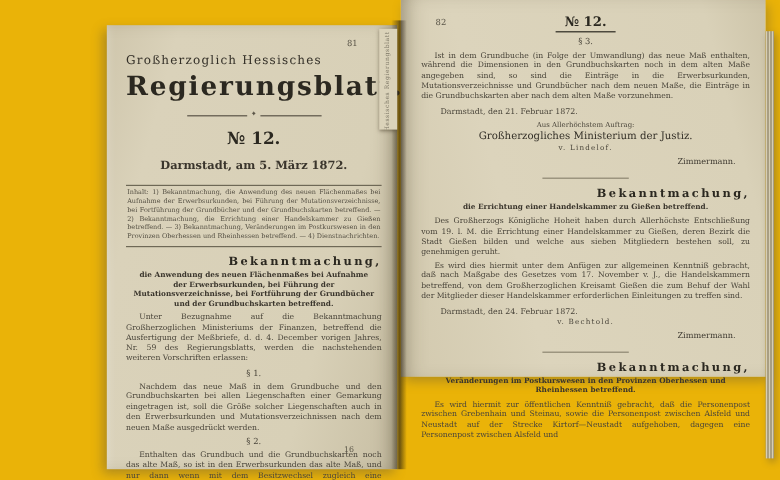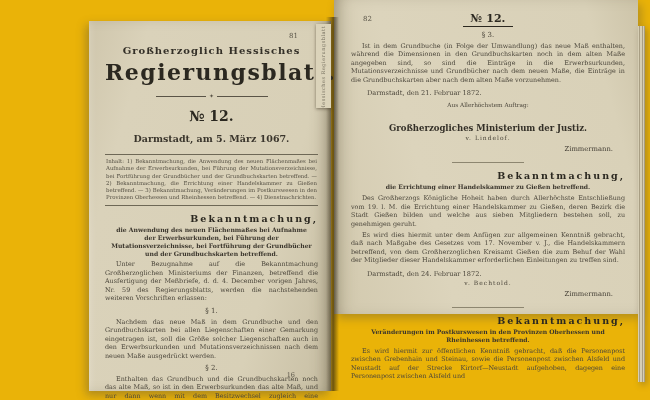--- a/index.html
+++ b/index.html
@@ -20,62 +20,62 @@
     background:linear-gradient(90deg,rgba(60,50,30,0),rgba(60,50,30,.5) 42%,rgba(38,30,16,.62) 55%,rgba(60,50,30,0));}
   .gutter-slip{position:absolute;left:316px;top:24px;width:15px;height:84px;z-index:4;
     background:#dbd3ba;box-shadow:0 1px 3px rgba(60,50,30,.55);overflow:hidden;}
   .gutter-slip span{display:block;writing-mode:vertical-rl;transform:rotate(180deg);
     font-size:5px;line-height:14px;color:#7b7564;letter-spacing:.5px;white-space:nowrap;margin-top:2px;}
   .book-edge{position:absolute;left:638px;top:26px;width:7px;height:356px;z-index:2;
     background:repeating-linear-gradient(90deg,#d6ceb4 0 1.5px,#a89e83 1.5px 2.5px);
     box-shadow:2px 3px 6px rgba(95,85,58,.4);}
   
   .pageno-left{text-align:right;padding-right:20px;font-size:7px;color:#5a5548;}
-  .masthead1{text-align:center;font-weight:bold;font-size:10px;letter-spacing:1px;margin-top:5px;color:#332f27;}
+  .masthead1{font-weight:normal;font-size:10px;letter-spacing:1px;margin-top:5px;color:#332f27;}
   .masthead2{text-align:center;font-weight:bold;font-size:22px;letter-spacing:1.5px;margin-top:3px;color:#2b2820;}
   .ornament{display:flex;align-items:center;justify-content:center;margin:9px auto 0;width:112px;gap:3px;}
   .ornament .line{flex:1;height:1px;background:#5a5447;}
   .ornament .mid{font-size:6px;color:#5a5447;line-height:4px;}
   .issue{text-align:center;font-weight:bold;font-size:14px;margin-top:10px;color:#2b2820;}
   .dateline{text-align:center;font-weight:bold;font-size:9.5px;margin-top:9px;color:#3a352c;}
   .inhalt{margin-top:10px;border-top:1px solid #6e6856;border-bottom:1px solid #6e6856;
     padding:3px 1px;font-size:5.4px;line-height:1.35;text-align:justify;color:#524d41;}
   .h-ann{text-align:right;font-weight:bold;font-size:9.5px;letter-spacing:2px;margin-top:7px;color:#2b2820;}
   .sub-ann{text-align:center;font-weight:bold;font-size:6.1px;line-height:1.3;margin-top:2px;color:#3a352c;padding:0 5px;}
   .par{font-size:6.4px;line-height:1.32;text-align:justify;text-indent:11px;margin-top:3px;color:#4a453a;}
   .sec{text-align:center;font-size:7px;margin-top:4px;color:#4a453a;}
   .sig16{position:absolute;right:36px;bottom:12px;font-size:6.5px;color:#5a5548;text-align:right;}
   
   .rp-header{position:relative;height:15px;}
   .pageno-right{position:absolute;left:12px;top:3px;font-size:7px;color:#5a5548;}
   .running-head{position:absolute;left:0;right:0;top:0;text-align:center;font-weight:bold;font-size:11px;color:#2b2820;}
   .running-head span{border-bottom:1.5px solid #2b2820;padding:0 8px 1px;}
   .date-left{font-size:6.6px;margin-top:5px;text-indent:16px;color:#4a453a;}
   .auth-caption{text-align:center;font-size:5.8px;margin-top:5px;color:#4a453a;}
-  .auth-name{text-align:center;font-weight:bold;font-size:8.5px;margin-top:15px;color:#332f27;}
+  .auth-name{text-align:center;font-weight:normal;font-size:8.5px;margin-top:1px;color:#332f27;}
   .auth-signer{text-align:center;font-size:6px;letter-spacing:1px;margin-top:1px;color:#4a453a;}
   .countersign{text-align:right;padding-right:12px;font-size:6.8px;margin-top:4px;color:#3f3a31;}
   .rule-short{width:72px;height:1px;background:#8d8670;margin:9px auto 0;}
 </style>
 </head>
 <body>
 
 <div class="stage">
 
   <div class="page page-left">
     <div class="pageno-left">81</div>
     <div class="masthead1">Großherzoglich Hessisches</div>
     <div class="masthead2">Regierungsblatt.</div>
     <div class="ornament">
       <div class="line"></div>
       <div class="mid">✦</div>
       <div class="line"></div>
     </div>
     <div class="issue">№ 12.</div>
-    <div class="dateline">Darmstadt, am 5. März 1067.</div>
+    <div class="dateline">Darmstadt, am 5. März 1872.</div>
     <div class="inhalt">Inhalt: 1) Bekanntmachung, die Anwendung des neuen Flächenmaßes bei Aufnahme der Erwerbsurkunden, bei Führung der Mutationsverzeichnisse, bei Fortführung der Grundbücher und der Grundbuchskarten betreffend. — 2) Bekanntmachung, die Errichtung einer Handelskammer zu Gießen betreffend. — 3) Bekanntmachung, Veränderungen im Postkurswesen in den Provinzen Oberhessen und Rheinhessen betreffend. — 4) Dienstnachrichten.</div>
     <div class="h-ann">Bekanntmachung,</div>
     <div class="sub-ann">die Anwendung des neuen Flächenmaßes bei Aufnahme der Erwerbsurkunden, bei Führung der Mutationsverzeichnisse, bei Fortführung der Grundbücher und der Grundbuchskarten betreffend.</div>
     <div class="par">Unter Bezugnahme auf die Bekanntmachung Großherzoglichen Ministeriums der Finanzen, betreffend die Ausfertigung der Meßbriefe, d. d. 4. December vorigen Jahres, Nr. 59 des Regierungsblatts, werden die nachstehenden weiteren Vorschriften erlassen:</div>
     <div class="sec">§ 1.</div>
     <div class="par">Nachdem das neue Maß in dem Grundbuche und den Grundbuchskarten bei allen Liegenschaften einer Gemarkung eingetragen ist, soll die Größe solcher Liegenschaften auch in den Erwerbsurkunden und Mutationsverzeichnissen nach dem neuen Maße ausgedrückt werden.</div>
     <div class="sec">§ 2.</div>
     <div class="par">Enthalten das Grundbuch und die Grundbuchskarten noch das alte Maß, so ist in den Erwerbsurkunden das alte Maß, und nur dann wenn mit dem Besitzwechsel zugleich eine Veränderung an der Maße der Grundstücke stattfindet, das neue Maß und das alte Maß aufzunehmen. Der Eintrag in die Mutationsverzeichnisse, Grundbücher und Grundbuchskarten erfolgt in solchen Gemarkungen vorerst nach dem alten Maße.</div>
     <div class="sig16">16</div>
   </div>

